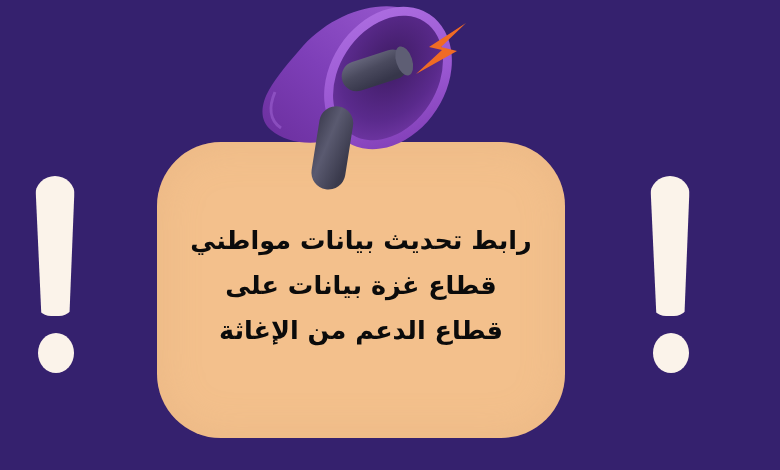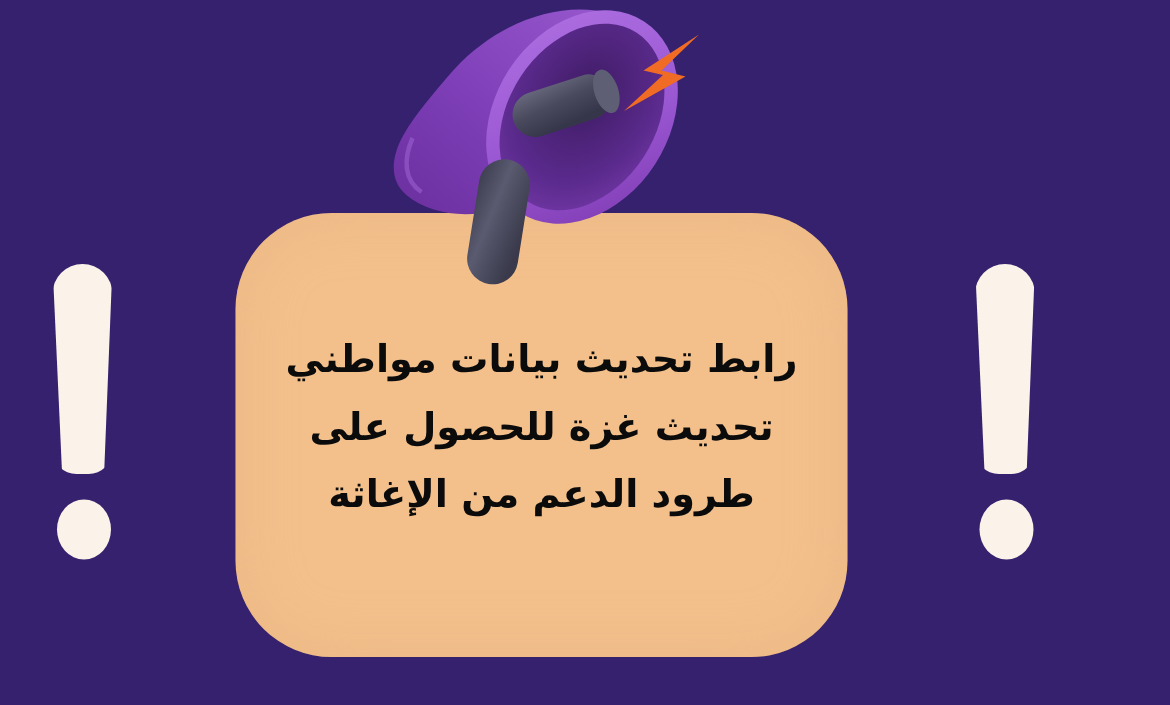--- a/index.html
+++ b/index.html
@@ -104,22 +104,22 @@
   </div>
 
   <div class="excl" id="excl-right">
     <div class="stem"></div>
     <div class="dot"></div>
   </div>
 
   <div class="card">
     <div class="card-text">
       <div>رابط تحديث بيانات مواطني</div>
-      <div>تحديث غزة للحصول على</div>
-      <div>طرود الدعم من الإغاثة</div>
+      <div>قطاع غزة بيانات على</div>
+      <div>قطاع الدعم من الإغاثة</div>
     </div>
   </div>
 
   <div class="megaphone">
     <svg class="mega-svg" width="235" height="200" viewBox="0 0 235 200" xmlns="http://www.w3.org/2000/svg">
       <defs>
         <linearGradient id="coneBody" x1="0" y1="1" x2="1" y2="0">
           <stop offset="0%" stop-color="#6B2F9E"></stop>
           <stop offset="45%" stop-color="#7E3FB8"></stop>
           <stop offset="100%" stop-color="#9A5BD0"></stop>

